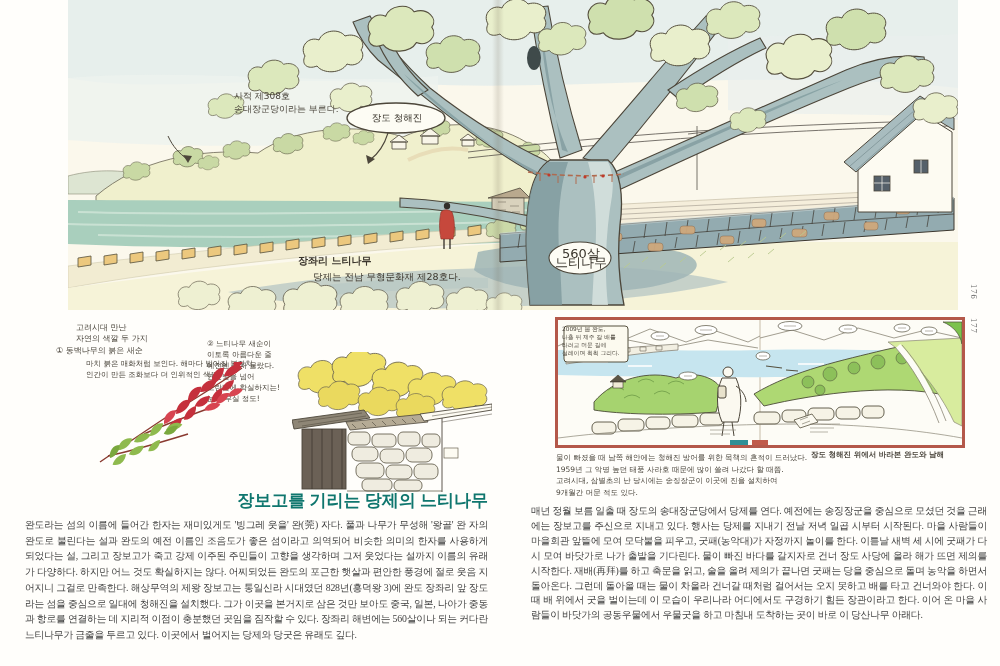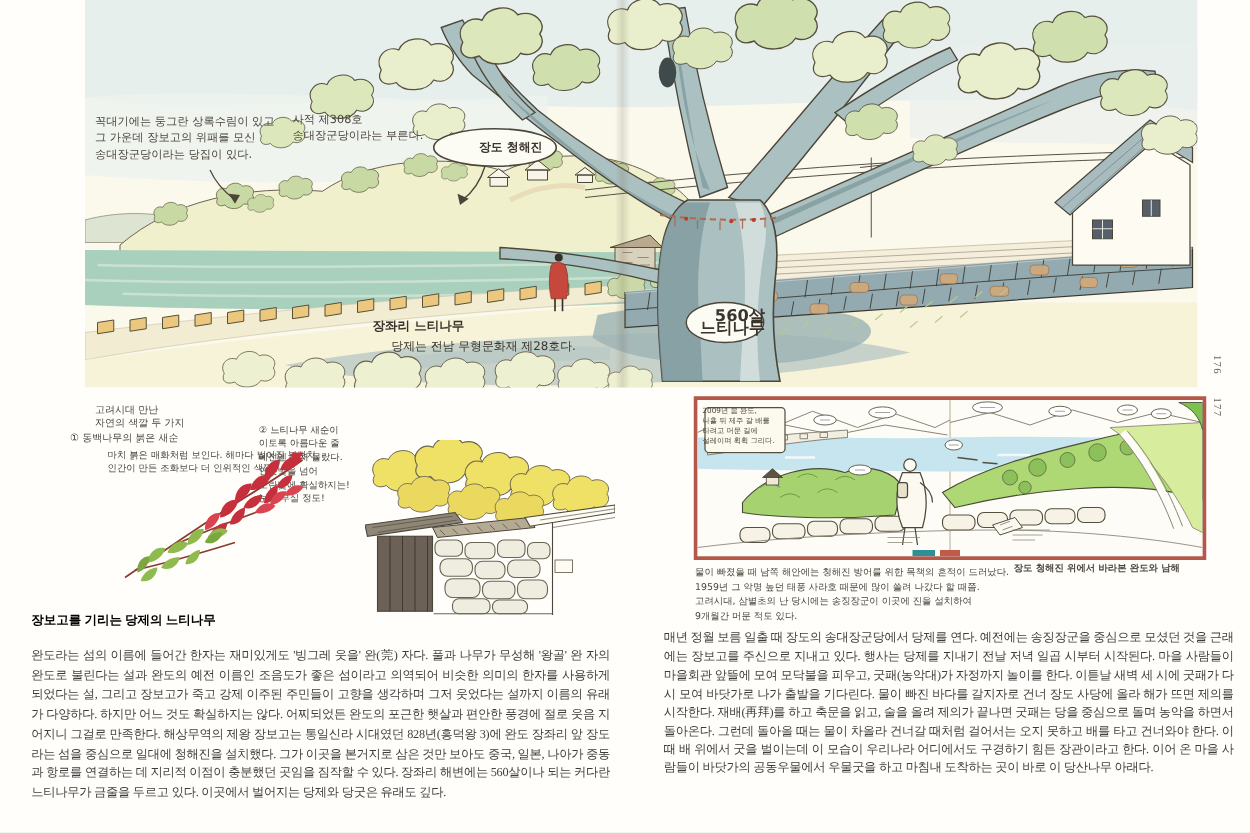--- a/index.html
+++ b/index.html
@@ -5,21 +5,21 @@
   html,body{margin:0;padding:0;background:#e9e9e9;}
   .page{position:relative;width:1000px;height:666px;background:#fffefb;overflow:hidden;
         font-family:"Liberation Serif","DejaVu Serif",serif;}
   .abs{position:absolute;}
   .hand{font-family:"DejaVu Sans",sans-serif;color:#4a453c;white-space:pre-line;}
   .serifbody{color:#3d3d3d;text-align:justify;letter-spacing:-0.2px;}
   .fold{background:linear-gradient(90deg,rgba(120,110,90,0) 0%,rgba(120,110,90,0.20) 50%,rgba(120,110,90,0) 100%);}
   .pagenum{font-family:"Liberation Serif","DejaVu Serif",serif;color:#666;font-size:8.5px;
            writing-mode:vertical-rl;letter-spacing:1px;}
   .frame{border:3px solid #b4584a;box-sizing:border-box;background:#fdfcf6;}
-  .bubble-text{text-align:right;color:#3a352c;font-weight:bold;}
+  .bubble-text{text-align:center;color:#3a352c;font-weight:normal;}
 </style>
 </head>
 <body>
 
 <div class="page">
 
   <svg class="abs" style="left:68px;top:0;width:890px;height:310px" viewBox="0 0 890 310">
     <defs>
       <path id="blob" d="M2,18 C-4,8 6,-2 16,2 C20,-8 36,-10 42,-2 C54,-6 64,4 58,12 C64,20 54,30 44,26 C38,36 20,36 14,28 C4,32 -2,26 2,18 Z"></path>
       <path id="leaf" d="M0,0 C5,-7 14,-9 20,-3 C14,3 5,3 0,0 Z"></path>
@@ -208,23 +208,20 @@
     <path d="M298,155 L300,164 L307,159 Z" fill="#4c463a"></path>
 
     <path d="M100,136 C105,147 111,153 119,159" stroke="#4c463a" stroke-width="1" fill="none"></path>
     <path d="M115,155 L120,163 L124,156 Z" fill="#4c463a"></path>
 
     <ellipse cx="512" cy="258" rx="31" ry="16" fill="#fdfcf4" stroke="#4c463a" stroke-width="1.1"></ellipse>
   </svg>
 
   <div class="abs fold" style="left:492px;top:0;width:12px;height:310px"></div>
 
-  <div class="abs hand" style="left:76px;top:92px;font-size:9px;line-height:13px">꼭대기에는 둥그란 상록수림이 있고
-그 가운데 장보고의 위패를 모신
-송대장군당이라는 당집이 있다.</div>
   <div class="abs hand" style="left:234px;top:90px;font-size:9px;line-height:13px">사적 제308호
 송대장군당이라는 부른다.</div>
   <div class="abs hand bubble-text" style="left:360px;top:112px;width:74px;font-size:9.5px">장도 청해진</div>
   <div class="abs hand bubble-text" style="left:550px;top:249px;width:62px;font-size:13px;line-height:9px">560살
 느티나무</div>
   <div class="abs hand" style="left:298px;top:254px;font-size:10px;font-weight:bold;color:#3a352c">장좌리 느티나무</div>
   <div class="abs hand" style="left:313px;top:271px;font-size:9.5px;color:#3a352c">당제는 전남 무형문화재 제28호다.</div>
 
   <div class="abs hand" style="left:76px;top:322px;font-size:8px;line-height:11px">고려시대 만난
 자연의 색깔 두 가지</div>
@@ -319,21 +316,21 @@
       <rect x="64" y="111" width="28" height="15" rx="6"></rect>
         <rect x="94" y="113" width="26" height="14" rx="6"></rect>
       <rect x="122" y="112" width="24" height="15" rx="6"></rect>
       <rect x="70" y="127" width="30" height="12" rx="5"></rect>
         <rect x="102" y="128" width="28" height="11" rx="5"></rect>
     </g>
     <path d="M55,139 H150" stroke="#6a6453" stroke-width="0.8"></path>
     <rect x="152" y="96" width="14" height="10" fill="#fdfbf2" stroke="#6a6453" stroke-width="0.7"></rect>
   </svg>
 
-  <div class="abs" style="left:25px;top:489px;width:463px;text-align:left;font-weight:bold;font-size:10px;color:#000000">장보고를 기리는 당제의 느티나무</div>
+  <div class="abs" style="left:25px;top:489px;width:463px;text-align:right;font-weight:bold;font-size:17px;color:#0f766e">장보고를 기리는 당제의 느티나무</div>
   <div class="abs serifbody" style="left:25px;top:517px;width:463px;font-size:9.8px;line-height:15.7px">완도라는 섬의 이름에 들어간 한자는 재미있게도 '빙그레 웃을' 완(莞) 자다. 풀과 나무가 무성해 '왕골' 완 자의 완도로 불린다는 설과 완도의 예전 이름인 조음도가 좋은 섬이라고 의역되어 비슷한 의미의 한자를 사용하게 되었다는 설, 그리고 장보고가 죽고 강제 이주된 주민들이 고향을 생각하며 그저 웃었다는 설까지 이름의 유래가 다양하다. 하지만 어느 것도 확실하지는 않다. 어찌되었든 완도의 포근한 햇살과 편안한 풍경에 절로 웃음 지어지니 그걸로 만족한다. 해상무역의 제왕 장보고는 통일신라 시대였던 828년(흥덕왕 3)에 완도 장좌리 앞 장도라는 섬을 중심으로 일대에 청해진을 설치했다. 그가 이곳을 본거지로 삼은 것만 보아도 중국, 일본, 나아가 중동과 항로를 연결하는 데 지리적 이점이 충분했던 곳임을 짐작할 수 있다. 장좌리 해변에는 560살이나 되는 커다란 느티나무가 금줄을 두르고 있다. 이곳에서 벌어지는 당제와 당굿은 유래도 깊다.</div>
 
   <div class="abs frame" style="left:555px;top:317px;width:410px;height:131px">
     <svg style="width:404px;height:125px;display:block" viewBox="0 0 404 125">
       <rect width="404" height="125" fill="#fdfcf6"></rect>
       <line x1="202" y1="0" x2="202" y2="125" stroke="#d8d2c2" stroke-width="1.5"></line>
 
       <g stroke="#8a8576" stroke-width="0.8" fill="none">
         <path d="M0,26 L28,13 L56,24 L92,9 L128,22 L158,11 L190,22 L202,16"></path>
         <path d="M202,18 L234,10 L266,20 L300,8 L336,18 L368,10 L404,18"></path>

